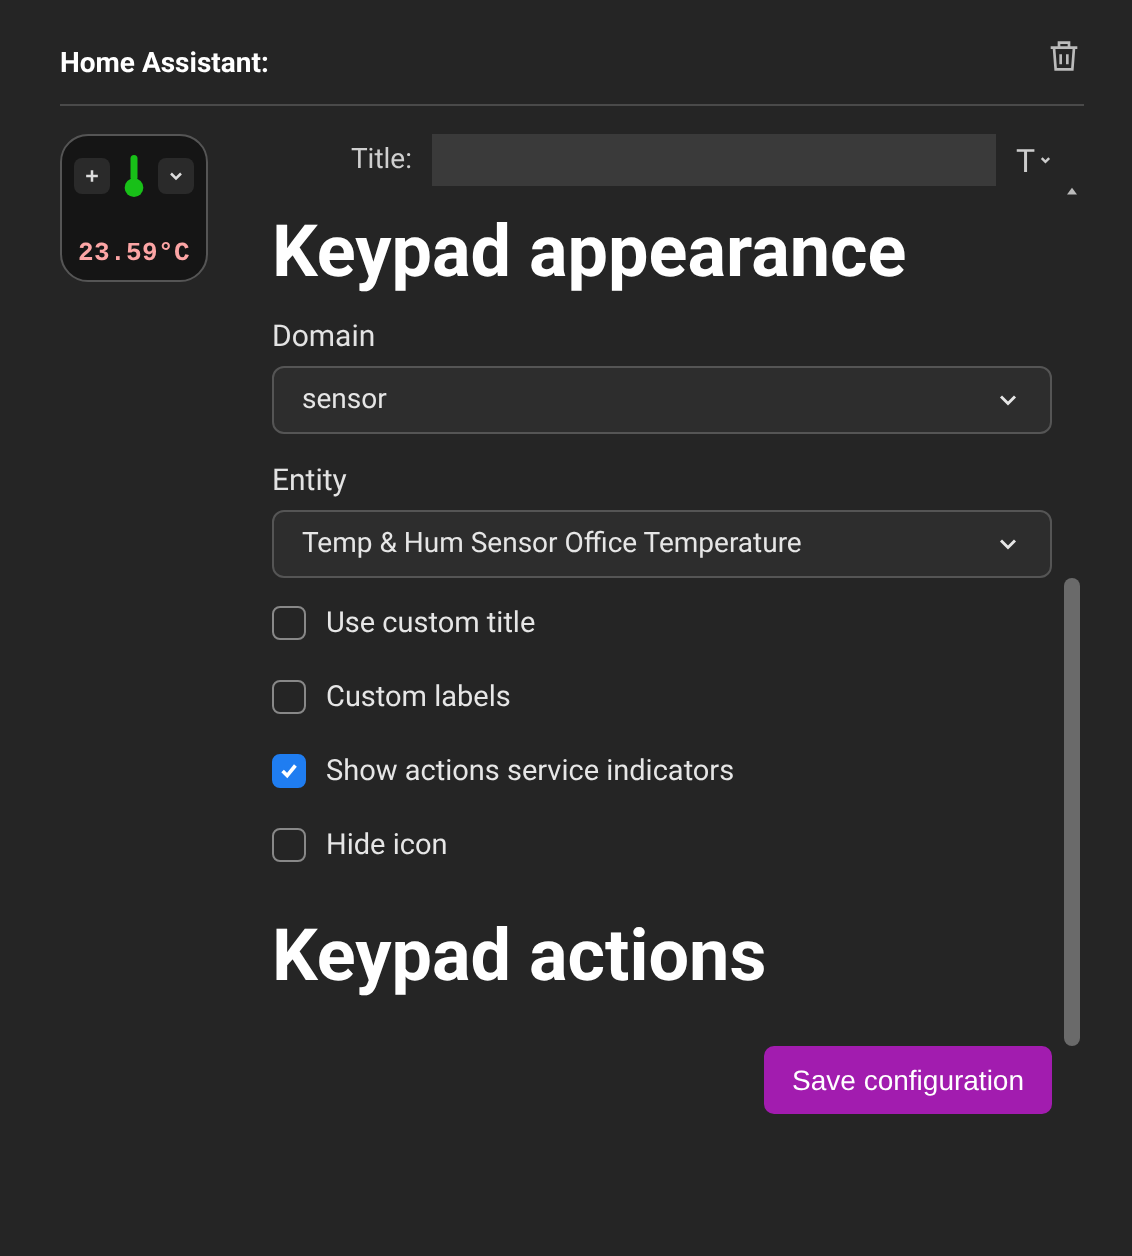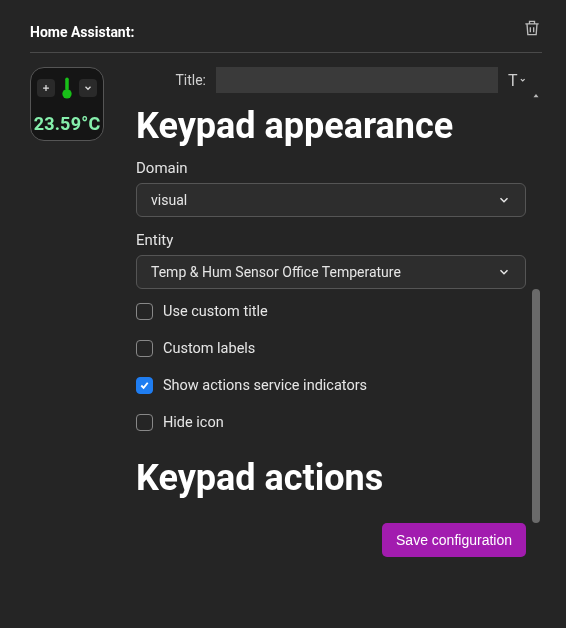--- a/index.html
+++ b/index.html
@@ -11,21 +11,21 @@
   .hdr-sub { color:#c5c5c5; font-weight:400;}
   .trash { width:20px; height:22px; color:#bbb; cursor:pointer;}
   .rule { height:1px; background:#4a4a4a; margin-bottom:14px;}
   .body { display:flex; flex:1; gap:16px; min-height:0;}
   .preview-col { width:90px; flex:none;}
   .tile { width:74px; height:74px; background:#151515; border:1px solid #555; border-radius:14px; padding:8px 6px 6px; display:flex; flex-direction:column; align-items:center; justify-content:space-between; position:relative;}
   .tile-top { width:100%; display:flex; align-items:center; justify-content:space-between;}
   .tile-btn { width:18px; height:18px; border-radius:4px; background:#2a2a2a; display:flex; align-items:center; justify-content:center;}
   .tile-btn svg { width:10px; height:10px; color:#ddd;}
   .tile-therm { width:14px; height:24px; display:block;}
-  .tile-val { font-size:18px; font-weight:700; color:#86efac; letter-spacing:.2px;}
+  .tile-val { font-size:13px; font-weight:700; color:#fca5a5; letter-spacing:.2px;font-family:Liberation Mono, monospace;}
   .config-col { flex:1; display:flex; min-width:0;}
   .form { flex:1; display:flex; flex-direction:column; padding-right:4px; min-width:0;}
   .scrollbar { width:12px; flex:none; display:flex; flex-direction:column; align-items:center; padding-top:24px;}
   .sb-track { width:10px; flex:1; background:transparent; border-radius:6px; position:relative;}
   .sb-thumb { position:absolute; left:1px; width:8px; background:#6a6a6a; border-radius:4px;}
   .sb-arrow { width:10px; height:10px; color:#bbb;}
   .title-row { display:flex; align-items:center; gap:10px; margin-bottom:10px;}
   .title-lbl { width:70px; text-align:right; color:#cfcfcf; font-size:14px;}
   .title-input { flex:1; height:26px; background:#3a3a3a; border:none; color:#eee; padding:0 8px; font-size:13px;}
   .title-t { width:18px; font-size:16px; color:#ccc; display:flex; align-items:center;}
@@ -99,21 +99,21 @@
             <svg viewBox="0 0 24 24" stroke="currentColor" stroke-width="4" fill="none">
                 <path d="M6 9l6 6 6-6"></path>
               </svg>
           </div>
         </div>
 
         <h1 class="section">Keypad appearance</h1>
 
         <div class="field-label">Domain</div>
         <div class="select">
-          <span>visual</span>
+          <span>sensor</span>
           <svg viewBox="0 0 24 24" stroke="currentColor" stroke-width="2.5" fill="none">
               <path d="M6 9l6 6 6-6"></path>
             </svg>
         </div>
 
         <div class="field-label">Entity</div>
         <div class="select">
           <span>Temp &amp; Hum Sensor Office Temperature</span>
           <svg viewBox="0 0 24 24" stroke="currentColor" stroke-width="2.5" fill="none">
               <path d="M6 9l6 6 6-6"></path>

